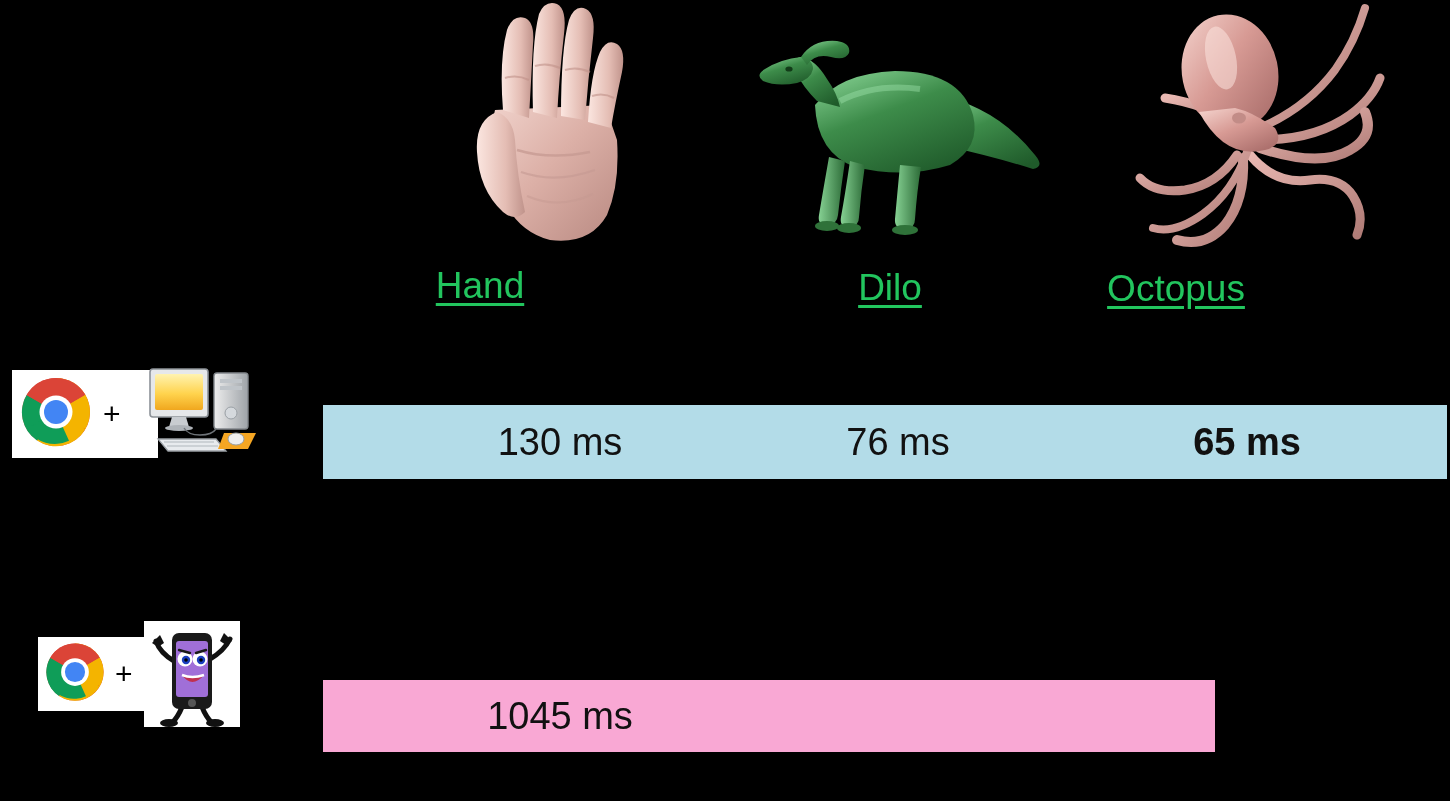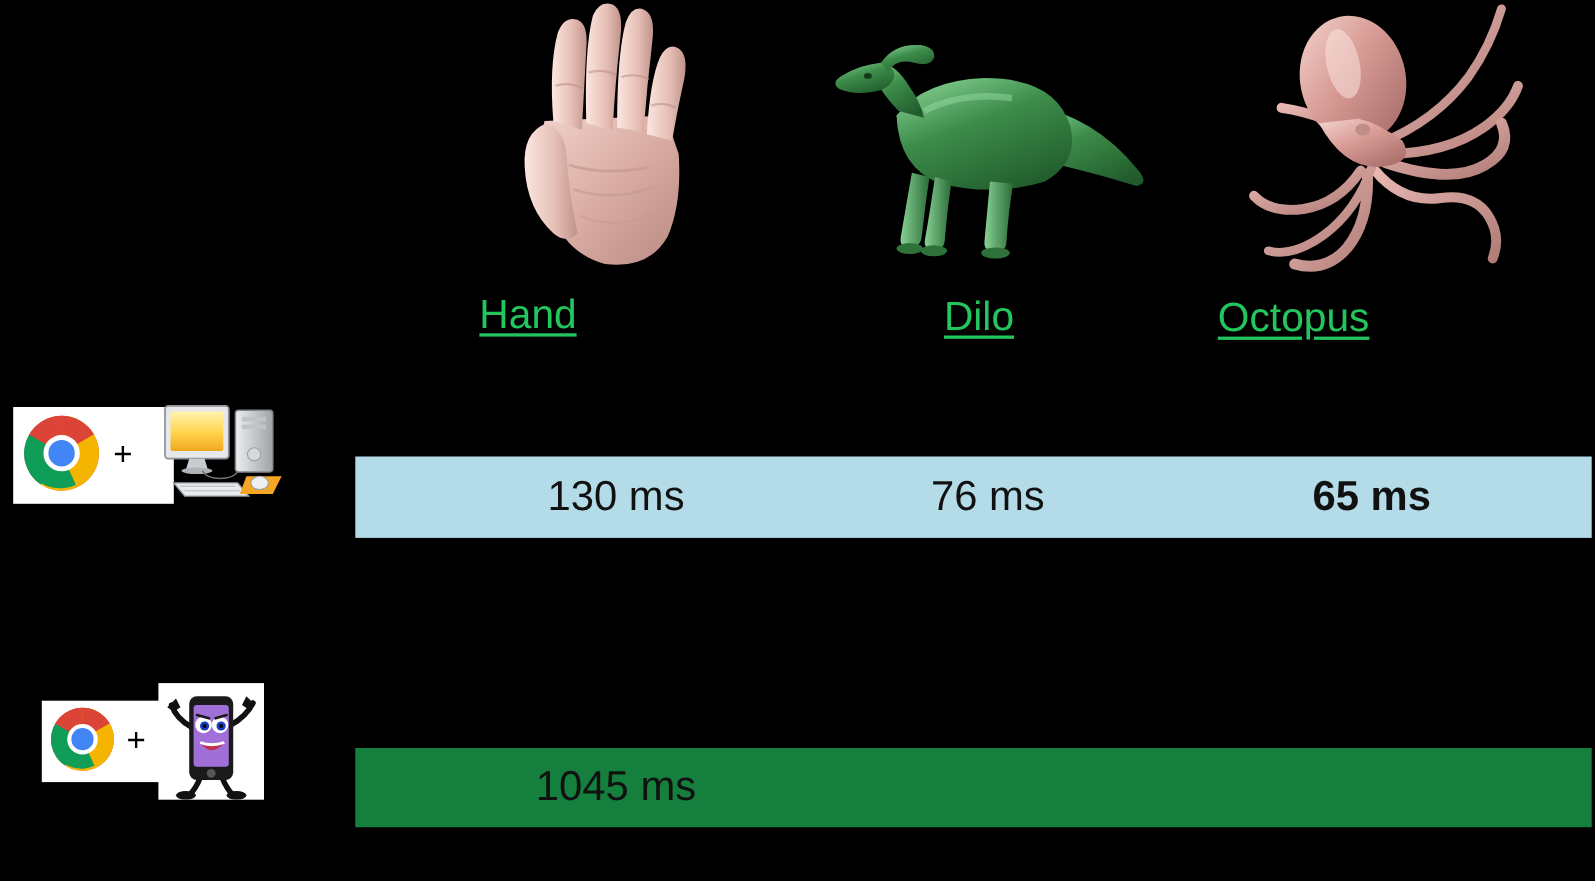--- a/index.html
+++ b/index.html
@@ -230,21 +230,21 @@
     <path d="M20 77 L70 77" stroke="#C3C8CC" stroke-width="1.3"></path>
     <path d="M23 81 L74 81" stroke="#C3C8CC" stroke-width="1.3"></path>
 
     <path d="M80 68 L112 68 L104 84 L74 84 Z" fill="#F5A623"></path>
     <ellipse cx="92" cy="74" rx="8" ry="6" fill="#EFEFEF" stroke="#9AA0A5" stroke-width="1"></ellipse>
 
     <path d="M40 63 Q44 70 56 70 Q68 70 72 64" stroke="#6E7378" stroke-width="1.4" fill="none"></path>
   </svg>
 </div>
 
-<div class="band" style="left:323px; top:415px; width:1124px; height:74px; background:#B3DCE8;">
+<div class="band" style="left:323px; top:405px; width:1124px; height:74px; background:#B3DCE8;">
   <span class="band-value" style="left:237px;">130 ms</span>
   <span class="band-value" style="left:575px;">76 ms</span>
   <span class="band-value" style="left:924px;font-weight:bold;">65 ms</span>
 </div>
 
 <div class="platform-cell" style="left:38px; top:637px; width:120px; height:74px;">
   <span style="display:block;">
     <svg width="74" height="74" viewBox="0 0 88 88" xmlns="http://www.w3.org/2000/svg">
       <circle cx="44" cy="44" r="34" fill="#DB4437"></circle>
       <path d="M44 10 A34 34 0 0 1 73.4 61 L44 44 Z" fill="#F4B400"></path>
@@ -286,15 +286,15 @@
     <circle cx="57" cy="39" r="1.8" fill="#000000"></circle>
 
     <path d="M35 29 L46 32" stroke="#1A1A1A" stroke-width="2.4" stroke-linecap="round"></path>
     <path d="M62 29 L52 32" stroke="#1A1A1A" stroke-width="2.4" stroke-linecap="round"></path>
 
     <path d="M38 54 Q48 68 60 54 Q50 58 38 54 Z" fill="#C03050"></path>
     <path d="M38 54 Q48 58 60 54" stroke="#ffffff" stroke-width="2.6" fill="none"></path>
   </svg>
 </div>
 
-<div class="band" style="left:323px; top:680px; width:1124px; height:72px; background:#15803d;">
+<div class="band" style="left:323px; top:680px; width:892px; height:72px; background:#f9a8d4;">
   <span class="band-value" style="left:237px;">1045 ms</span>
 </div>
 
 </body></html>

